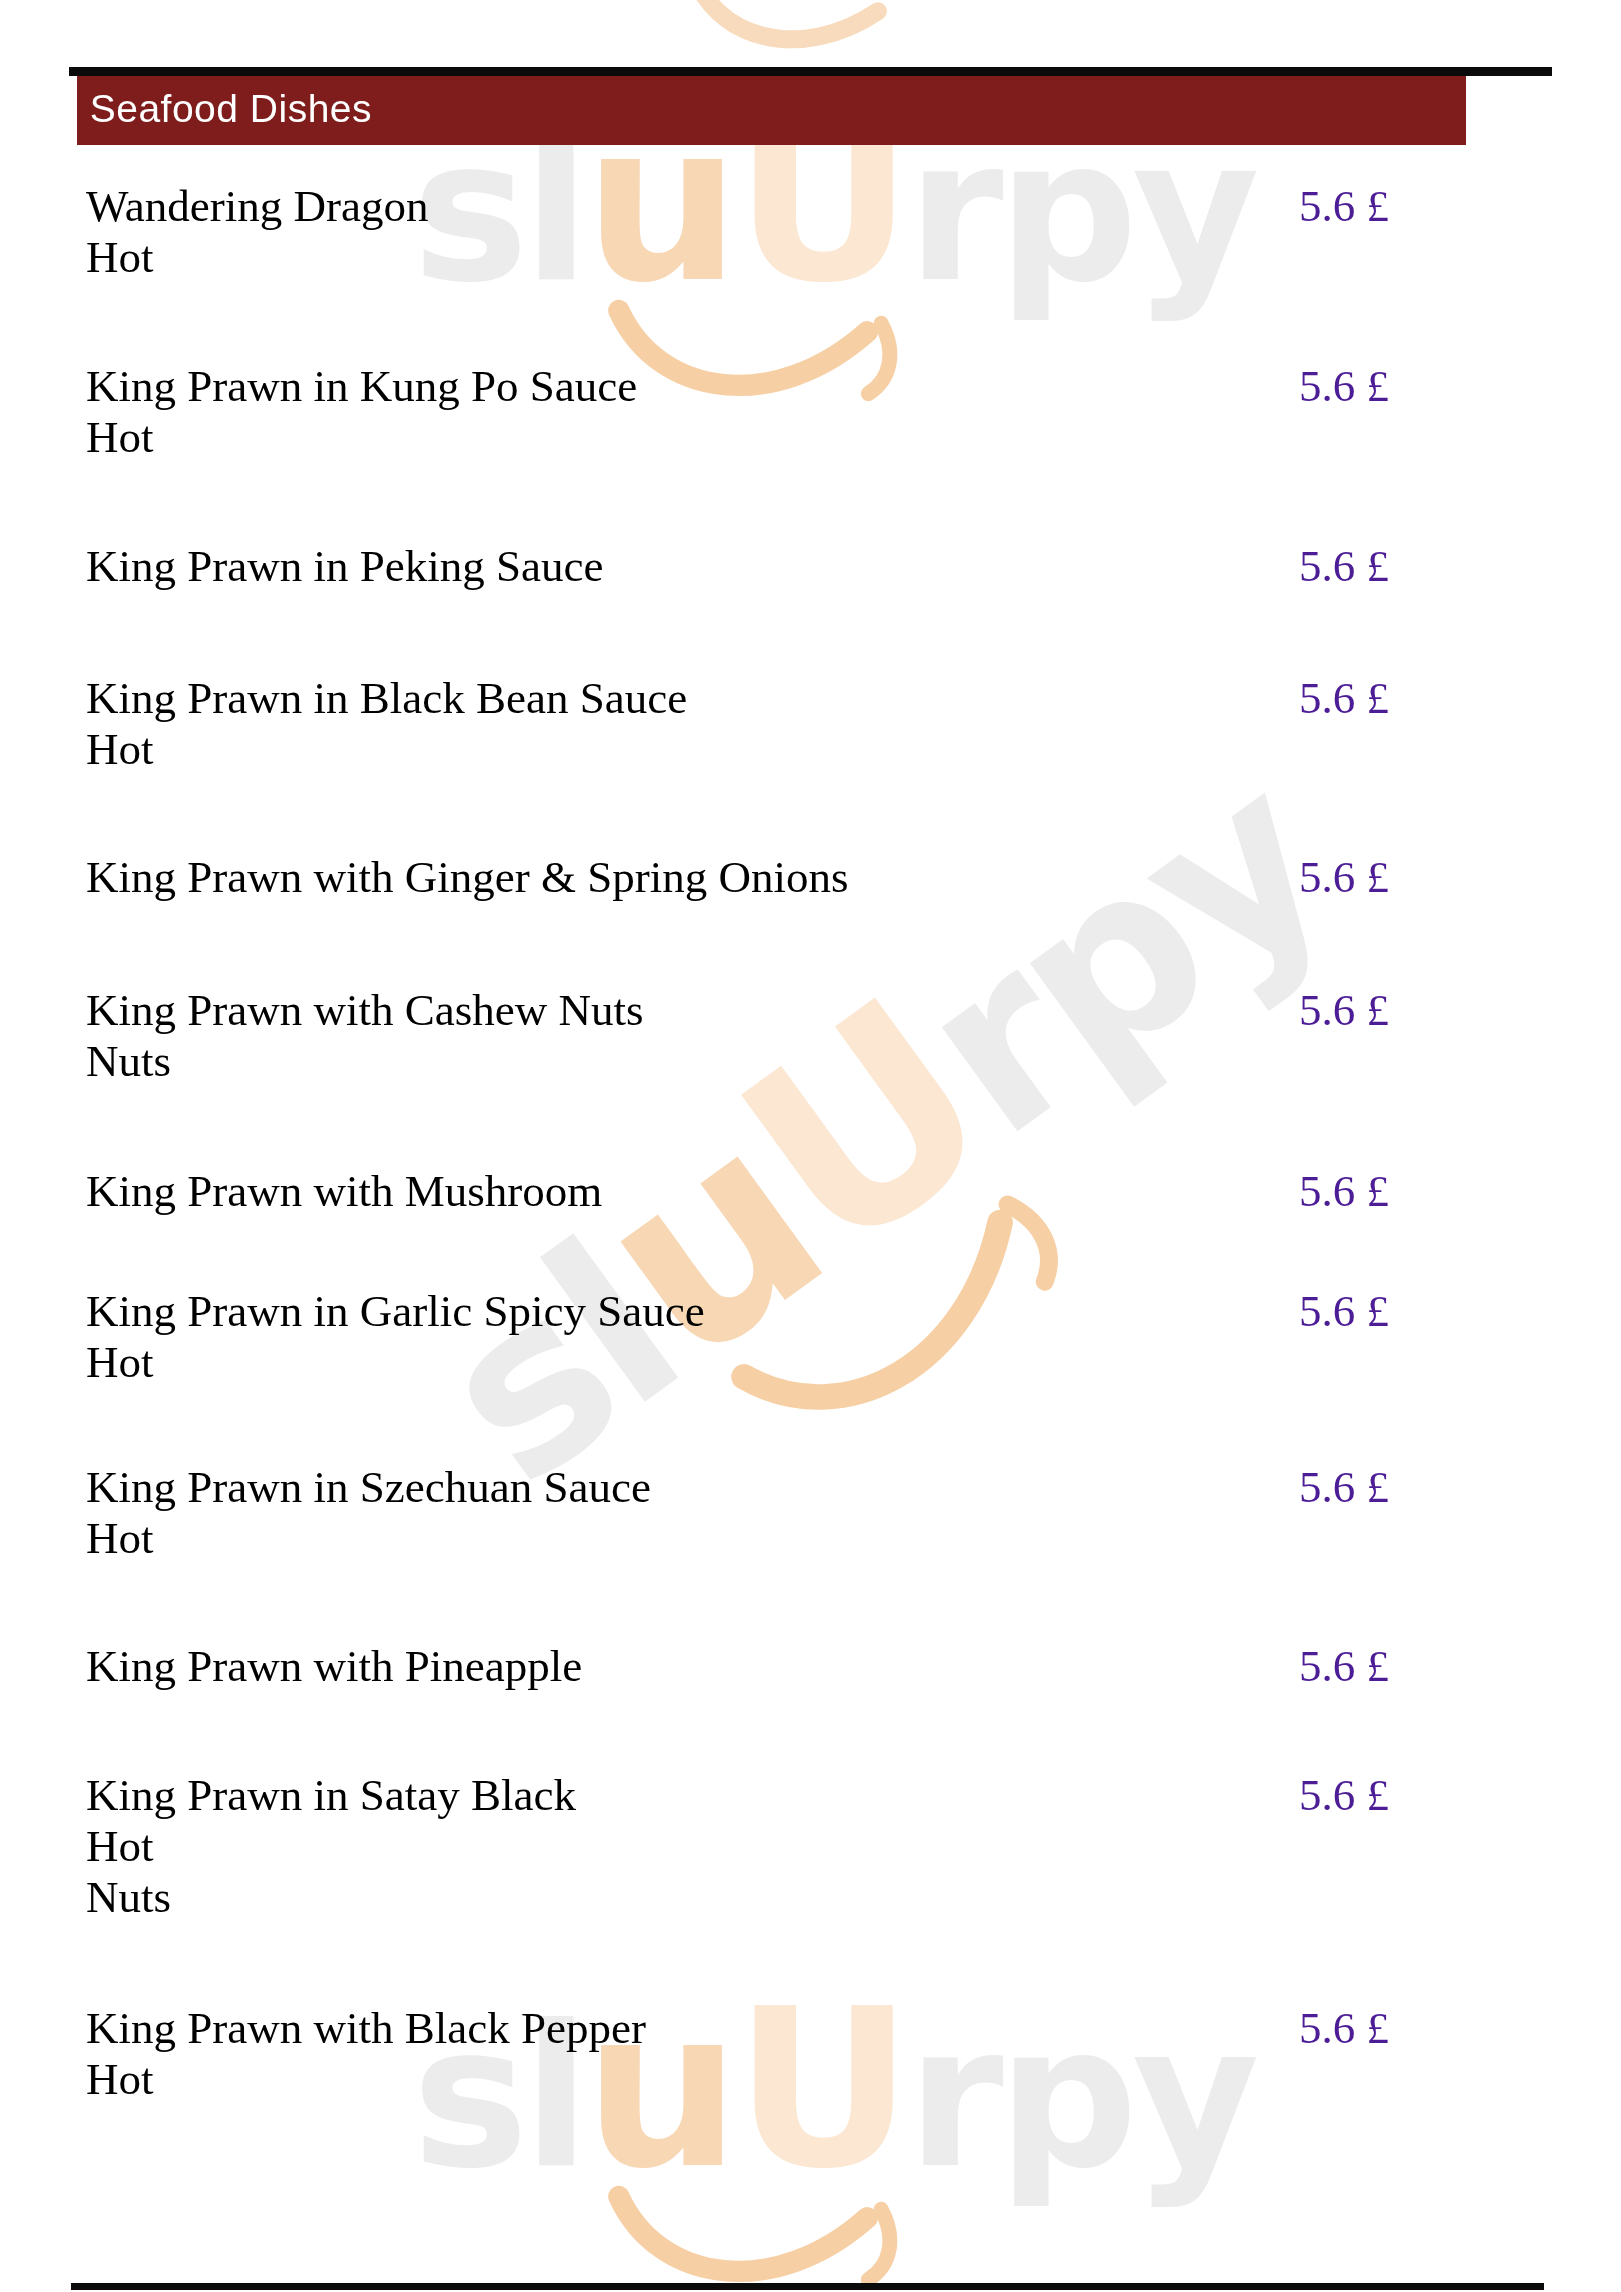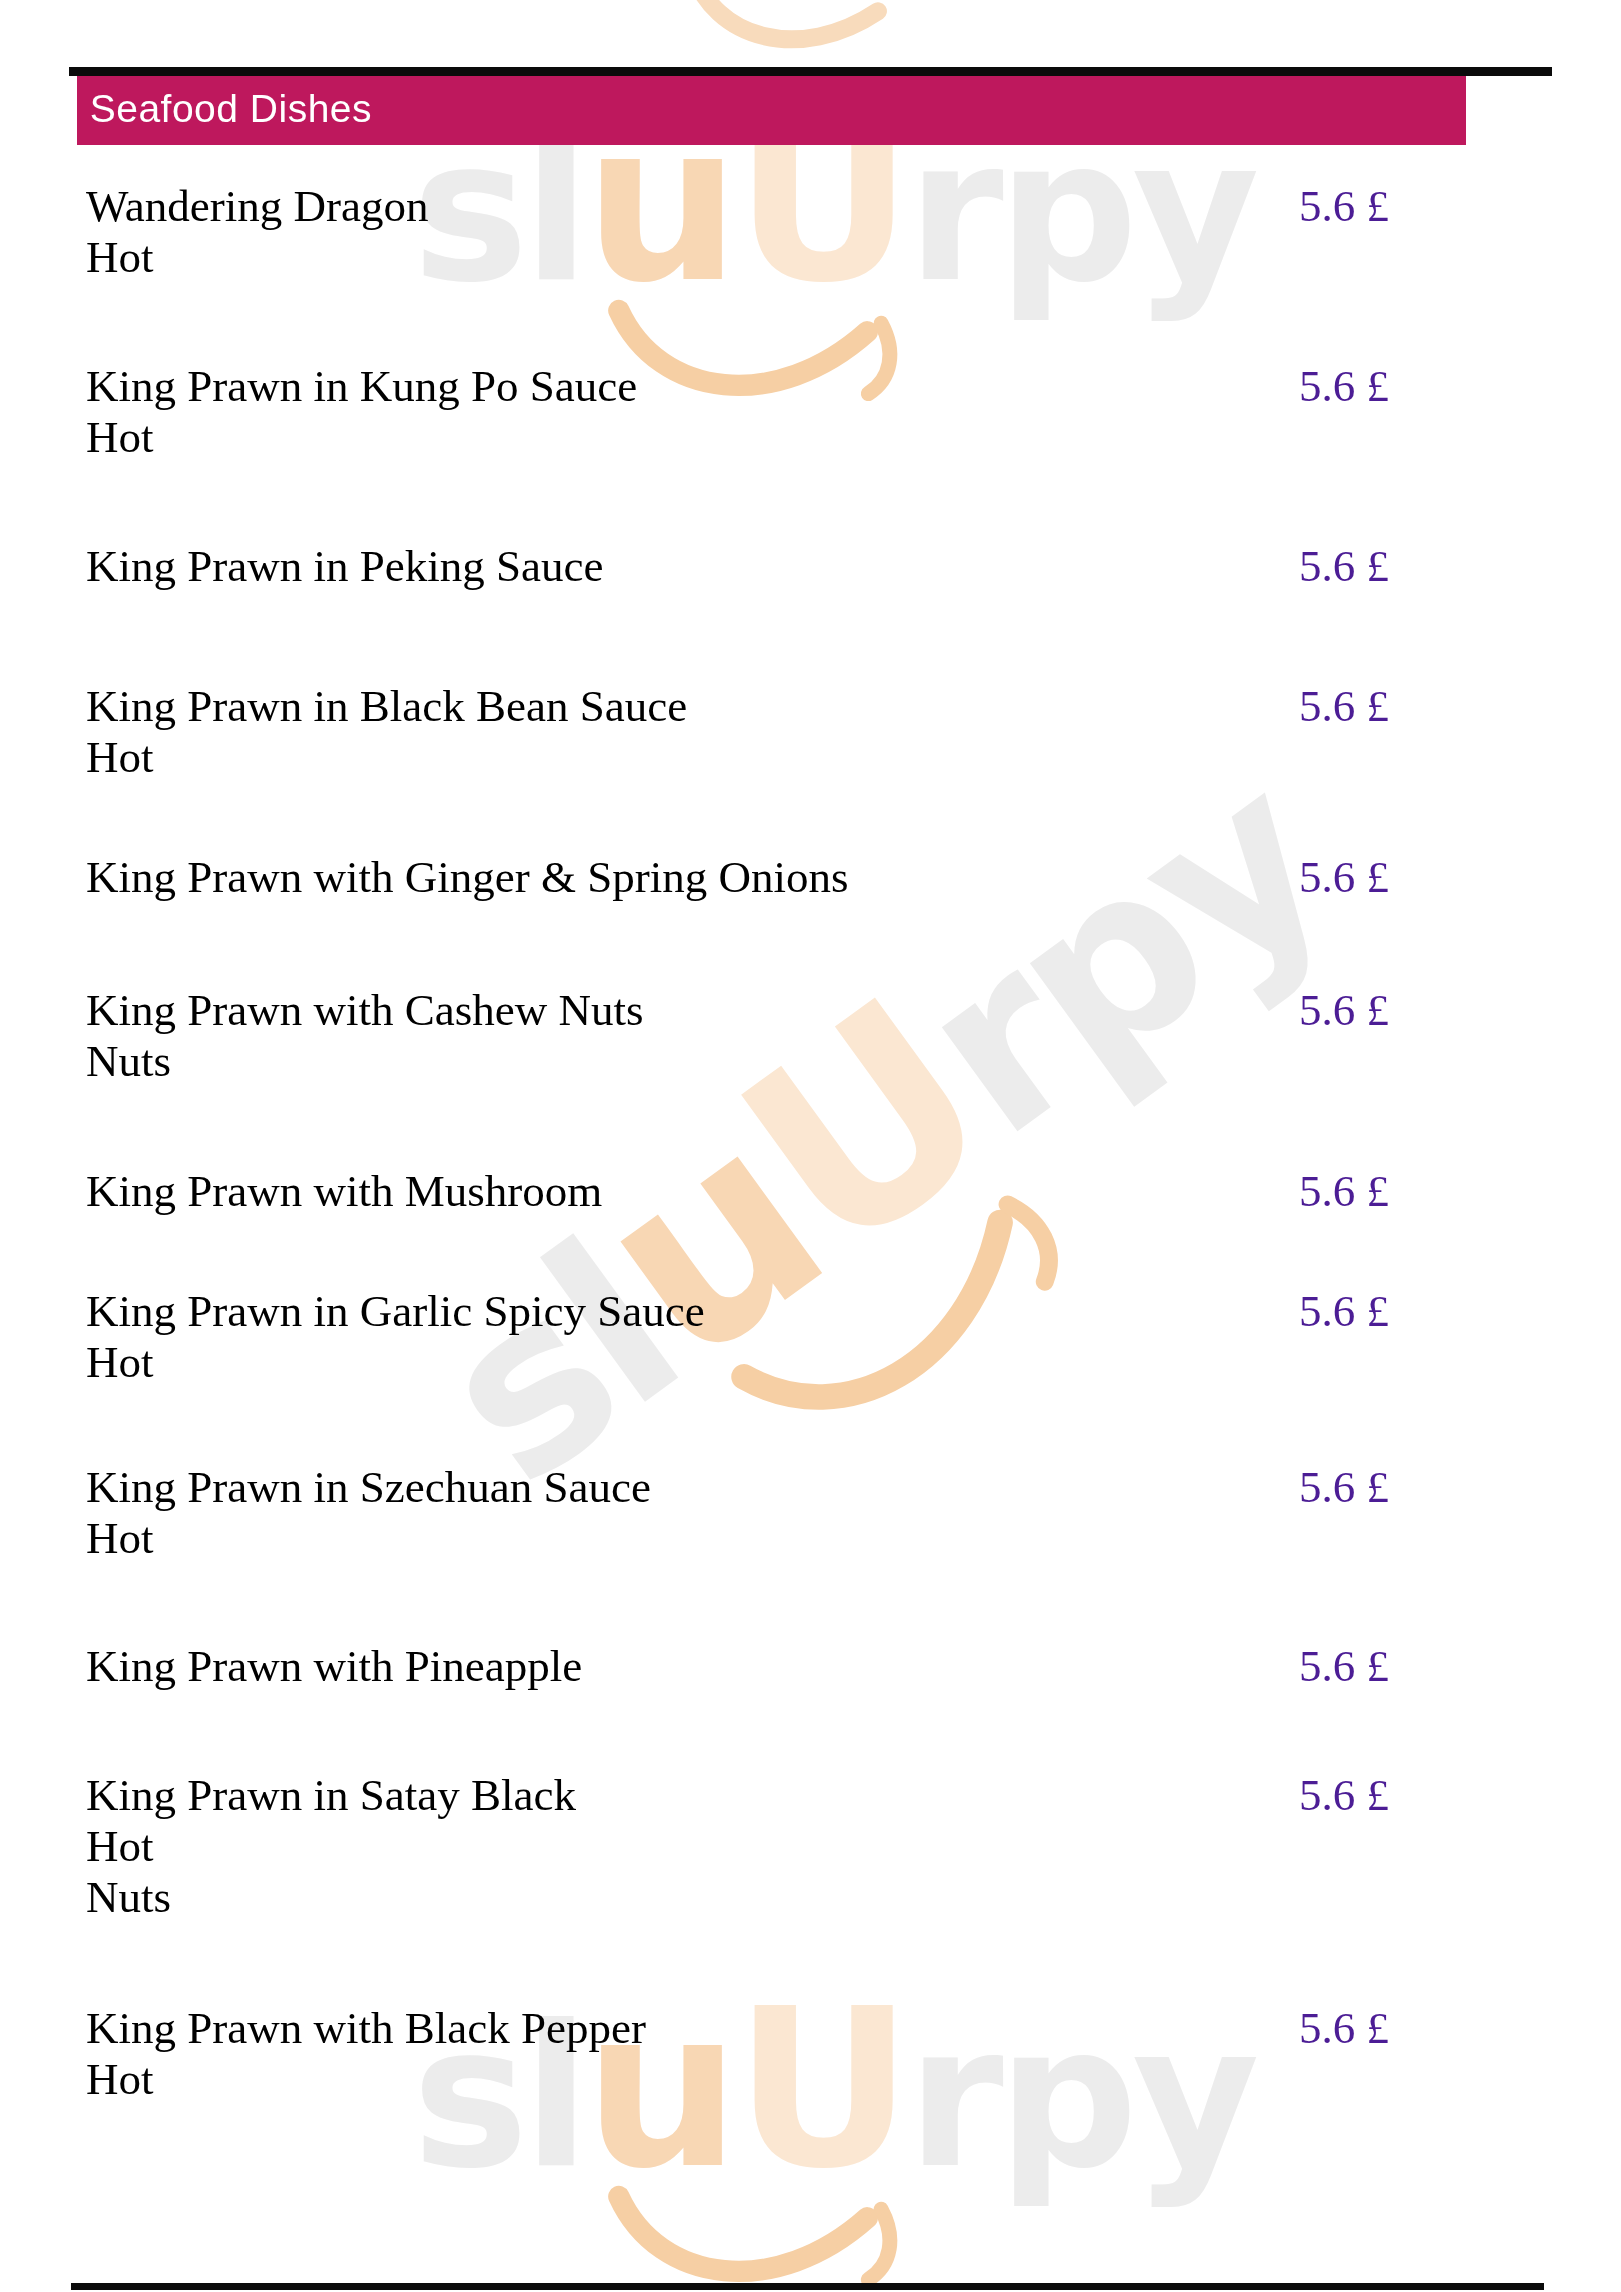--- a/index.html
+++ b/index.html
@@ -15,21 +15,21 @@
     position:absolute;left:69px;top:67px;width:1483px;height:8.8px;
     background:#0b0b0b;z-index:3;
   }
   .bottombar{
     position:absolute;left:71px;top:2283px;width:1473px;height:6.9px;
     background:#0b0b0b;z-index:3;
   }
   
   .header{
     position:absolute;left:77px;top:75px;width:1389px;height:70px;
-    background:#be185d;z-index:2;
+    background:#7f1d1d;z-index:2;
   }
   .header .label{
     font-family:"Liberation Sans", sans-serif;
     font-size:39px;line-height:68px;color:#ffffff;
     padding-left:12.7px;letter-spacing:0.5px;
   }
   
   .wm{
     position:absolute;z-index:0;
     font-family:"DejaVu Sans", sans-serif;font-weight:700;
@@ -106,21 +106,21 @@
       </div>
       <div class="item" style="top: 361px;">
         <div class="name">King Prawn in Kung Po Sauce</div>
         <div class="tag">Hot</div>
         <div class="price">5.6 £</div>
       </div>
       <div class="item" style="top: 541px;">
         <div class="name">King Prawn in Peking Sauce</div>
         <div class="price">5.6 £</div>
       </div>
-      <div class="item" style="top: 673px; margin-top: 8px;">
+      <div class="item" style="top: 673px;">
         <div class="name">King Prawn in Black Bean Sauce</div>
         <div class="tag">Hot</div>
         <div class="price">5.6 £</div>
       </div>
       <div class="item" style="top: 852px;">
         <div class="name">King Prawn with Ginger &amp; Spring Onions</div>
         <div class="price">5.6 £</div>
       </div>
       <div class="item" style="top: 985px;">
         <div class="name">King Prawn with Cashew Nuts</div>

